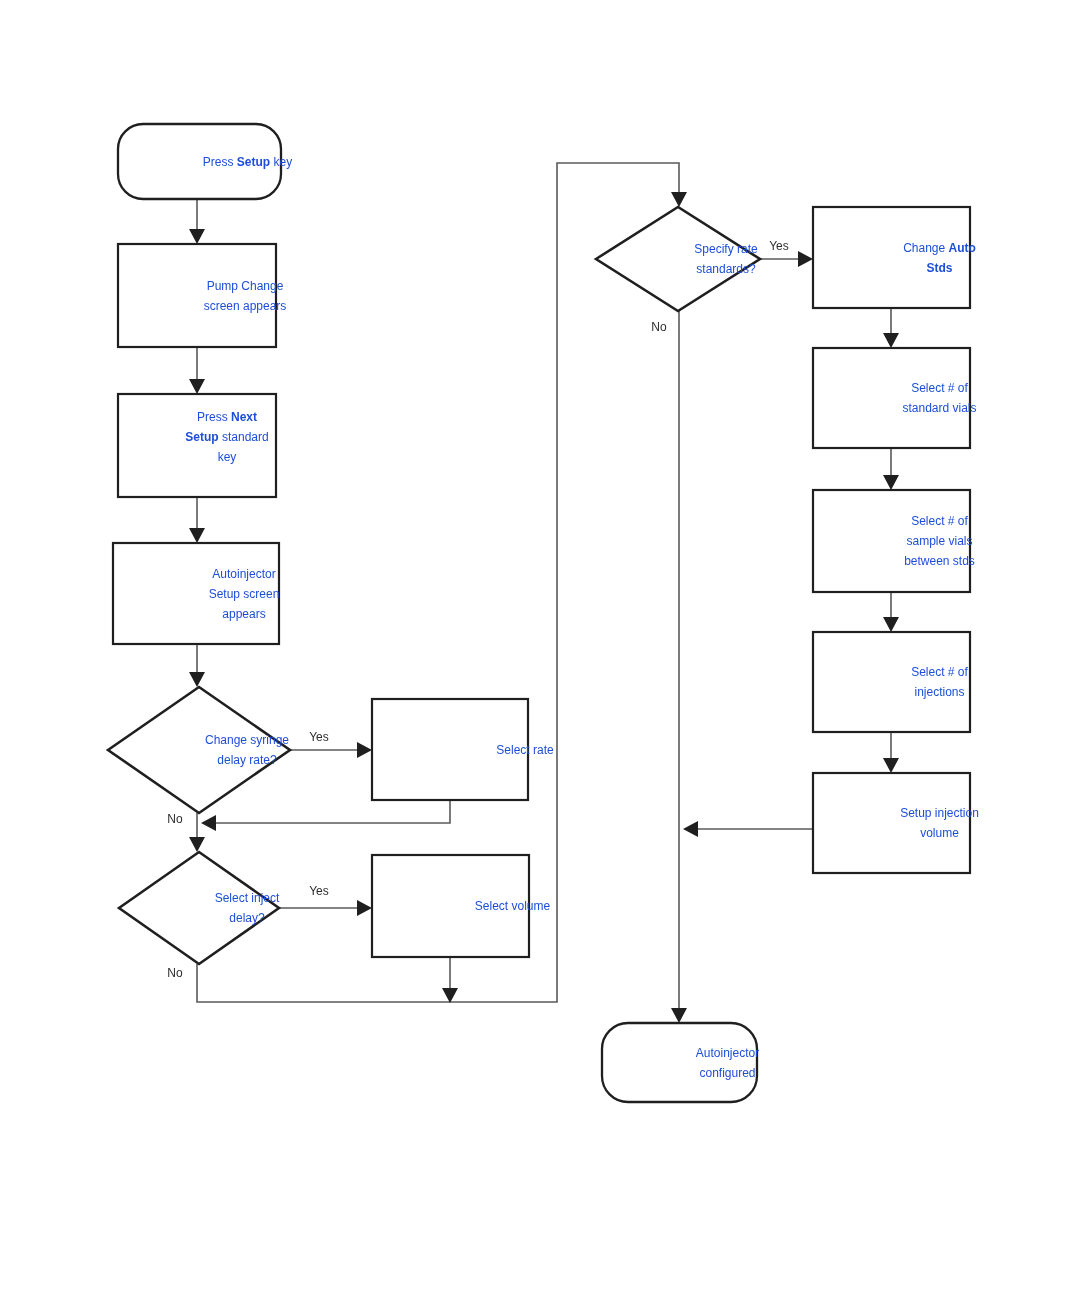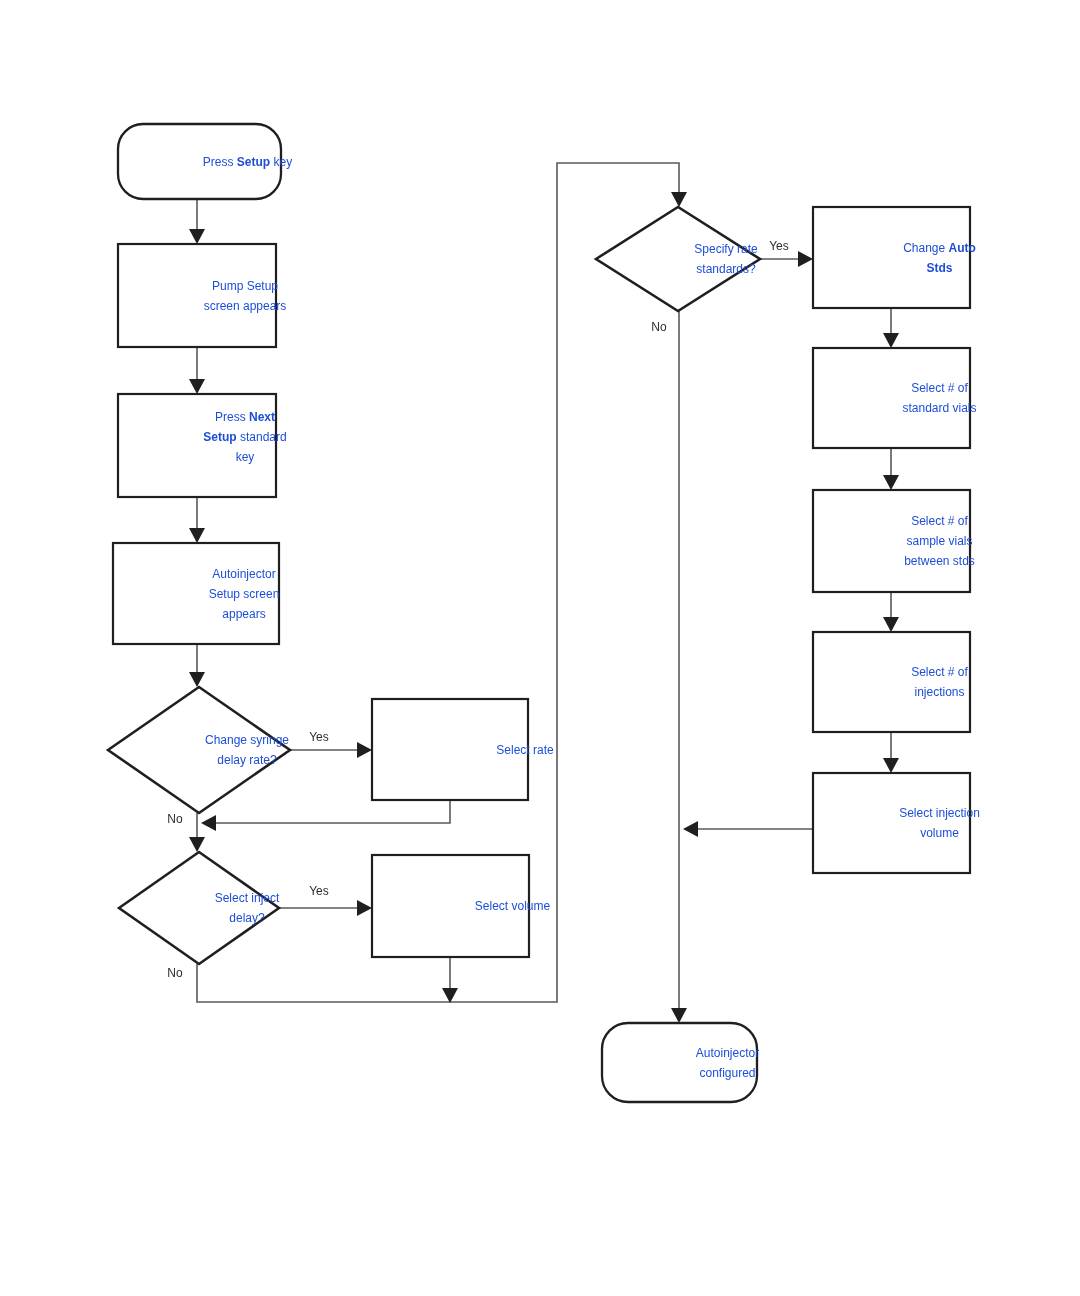--- a/index.html
+++ b/index.html
@@ -132,25 +132,25 @@
       <polygon class="arrowhead" points="698,821 698,837 683,829"></polygon>
       <polygon class="arrowhead" points="671,1008 687,1008 679,1023"></polygon>
     </g>
   </svg>
 
   <div class="node-text" style="left:118px; top:124px; width:163px; height:75px;">
     <div><span>Press </span><span class="bold">Setup</span><span> key</span></div>
   </div>
 
   <div class="node-text" style="left:118px; top:244px; width:158px; height:103px;">
-    <div>Pump Setup
+    <div>Pump Change
 screen appears</div>
   </div>
 
-  <div class="node-text" style="left:118px; top:394px; width:158px; height:85px;">
+  <div class="node-text" style="left:100px; top:394px; width:158px; height:85px;">
     <div><span>Press </span><span class="bold">Next
 Setup</span><span> standard
 key</span></div>
   </div>
 
   <div class="node-text" style="left:113px; top:543px; width:166px; height:101px;">
     <div>Autoinjector
 Setup screen
 appears</div>
   </div>
@@ -193,21 +193,21 @@
 sample vials
 between stds</div>
   </div>
 
   <div class="node-text" style="left:813px; top:632px; width:157px; height:100px;">
     <div>Select # of
 injections</div>
   </div>
 
   <div class="node-text" style="left:813px; top:773px; width:157px; height:100px;">
-    <div>Select injection
+    <div>Setup injection
 volume</div>
   </div>
 
   <div class="node-text" style="left:602px; top:1023px; width:155px; height:79px;">
     <div>Autoinjector
 configured</div>
   </div>
 
   <div class="edge-label" style="left:294px; top:727px;">Yes</div>
   <div class="edge-label" style="left:150px; top:809px;">No</div>

